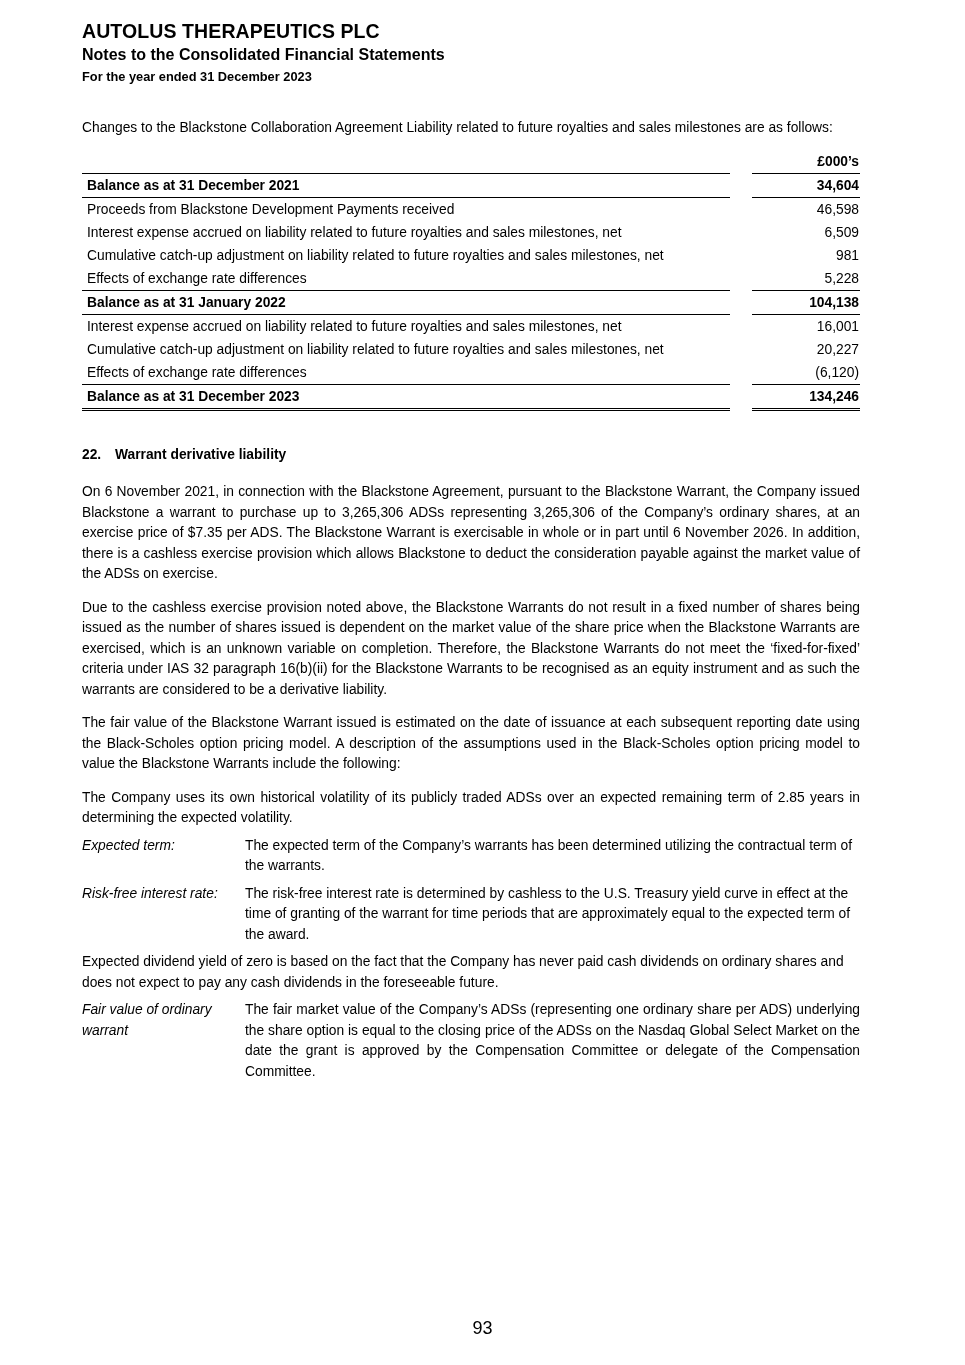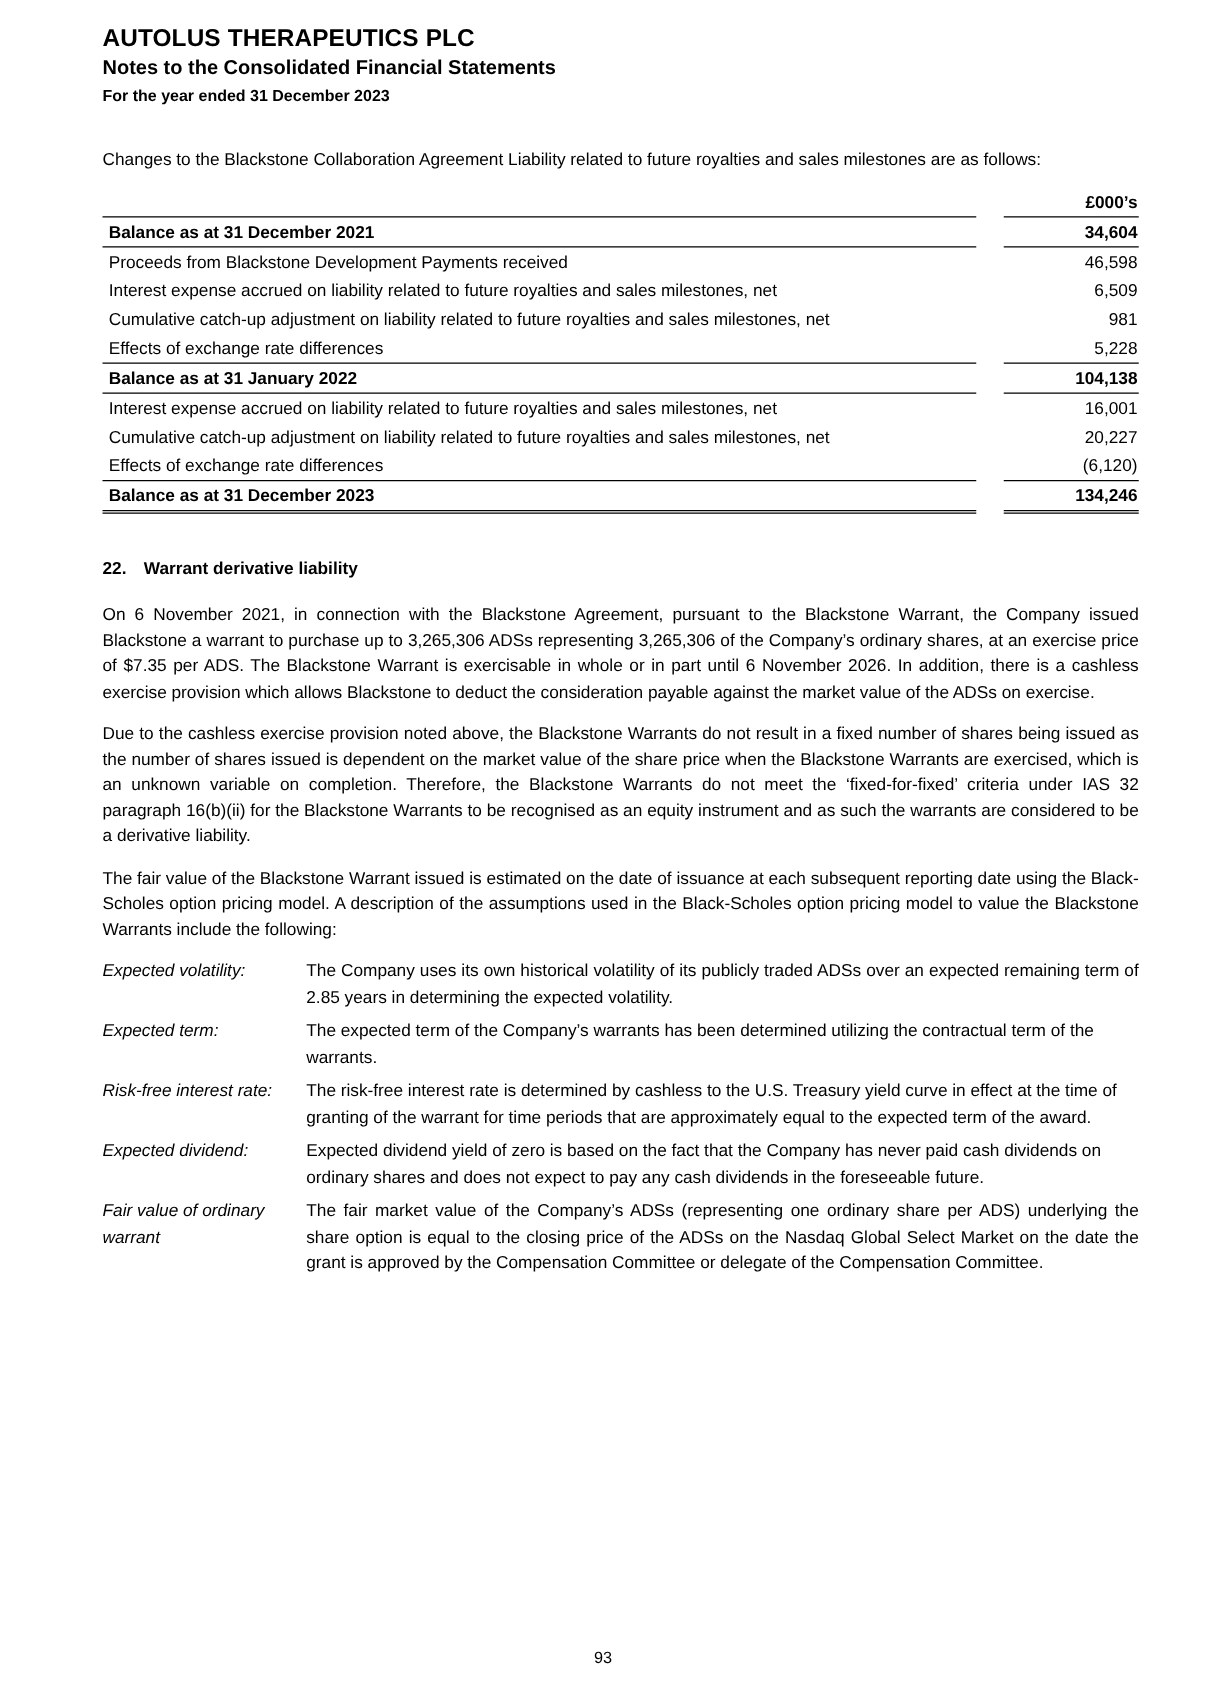--- a/index.html
+++ b/index.html
@@ -7,21 +7,21 @@
   body {
     width: 965px;
     height: 1365px;
     position: relative;
     overflow: hidden;
     font-family: "Liberation Sans", "DejaVu Sans", sans-serif;
     color: #000000;
     font-size: 13.8px;
     -webkit-font-smoothing: antialiased;
   }
-  .page { padding: 20px 54px 0 82px; }
+  .page { padding: 20px 105px 0 82px; }
 
   
   .company-name { font-size: 19.5px; font-weight: 700; line-height: 1.15; letter-spacing: 0.1px; }
   .doc-title   { font-size: 16px;   font-weight: 700; line-height: 1.15; margin-top: 4px; }
   .doc-period  { font-size: 12.8px; font-weight: 700; line-height: 1.15; margin-top: 5px; }
 
   
   .para { line-height: 20.5px; text-align: justify; }
   .intro { margin-top: 33px; }
 
@@ -61,21 +61,21 @@
   }
   .assumption-def { flex: 1 1 auto; line-height: 20.5px; }
   .assumption-def.justify { text-align: justify; }
 
   
   .page-footer {
     position: absolute;
     left: 0; right: 0;
     top: 1318px;
     text-align: center;
-    font-size: 13px;
+    font-size: 18px;
   }
 </style>
 </head>
 <body>
 
 <div class="page">
 
   <div class="doc-header">
     <div class="company-name">AUTOLUS THERAPEUTICS PLC</div>
     <div class="doc-title">Notes to the Consolidated Financial Statements</div>
@@ -148,36 +148,34 @@
     <span class="section-title">Warrant derivative liability</span>
   </div>
 
   <p class="para section-para first">On 6 November 2021, in connection with the Blackstone Agreement, pursuant to the Blackstone Warrant, the Company issued Blackstone a warrant to purchase up to 3,265,306 ADSs representing 3,265,306 of the Company’s ordinary shares, at an exercise price of $7.35 per ADS. The Blackstone Warrant is exercisable in whole or in part until 6 November 2026. In addition, there is a cashless exercise provision which allows Blackstone to deduct the consideration payable against the market value of the ADSs on exercise.</p>
   <p class="para section-para">Due to the cashless exercise provision noted above, the Blackstone Warrants do not result in a fixed number of shares being issued as the number of shares issued is dependent on the market value of the share price when the Blackstone Warrants are exercised, which is an unknown variable on completion. Therefore, the Blackstone Warrants do not meet the ‘fixed-for-fixed’ criteria under IAS 32 paragraph 16(b)(ii) for the Blackstone Warrants to be recognised as an equity instrument and as such the warrants are considered to be a derivative liability.</p>
   <p class="para section-para">The fair value of the Blackstone Warrant issued is estimated on the date of issuance at each subsequent reporting date using the Black-Scholes option pricing model. A description of the assumptions used in the Black-Scholes option pricing model to value the Blackstone Warrants include the following:</p>
 
   <div class="assumptions">
 
     <div class="assumption-row">
-      <span class="assumption-term">Expected volatility:</span>
       <span class="assumption-def justify">The Company uses its own historical volatility of its publicly traded ADSs over an expected remaining term of 2.85 years in determining the expected volatility.</span>
     </div>
 
     <div class="assumption-row">
       <span class="assumption-term">Expected term:</span>
       <span class="assumption-def">The expected term of the Company’s warrants has been determined utilizing the contractual term of the warrants.</span>
     </div>
 
     <div class="assumption-row">
       <span class="assumption-term">Risk-free interest rate:</span>
       <span class="assumption-def">The risk-free interest rate is determined by cashless to the U.S. Treasury yield curve in effect at the time of granting of the warrant for time periods that are approximately equal to the expected term of the award.</span>
     </div>
 
     <div class="assumption-row">
-      <span class="assumption-term">Expected dividend:</span>
       <span class="assumption-def">Expected dividend yield of zero is based on the fact that the Company has never paid cash dividends on ordinary shares and does not expect to pay any cash dividends in the foreseeable future.</span>
     </div>
 
     <div class="assumption-row">
       <span class="assumption-term">Fair value of ordinary warrant</span>
       <span class="assumption-def justify">The fair market value of the Company’s ADSs (representing one ordinary share per ADS) underlying the share option is equal to the closing price of the ADSs on the Nasdaq Global Select Market on the date the grant is approved by the Compensation Committee or delegate of the Compensation Committee.</span>
     </div>
 
   </div>
 

